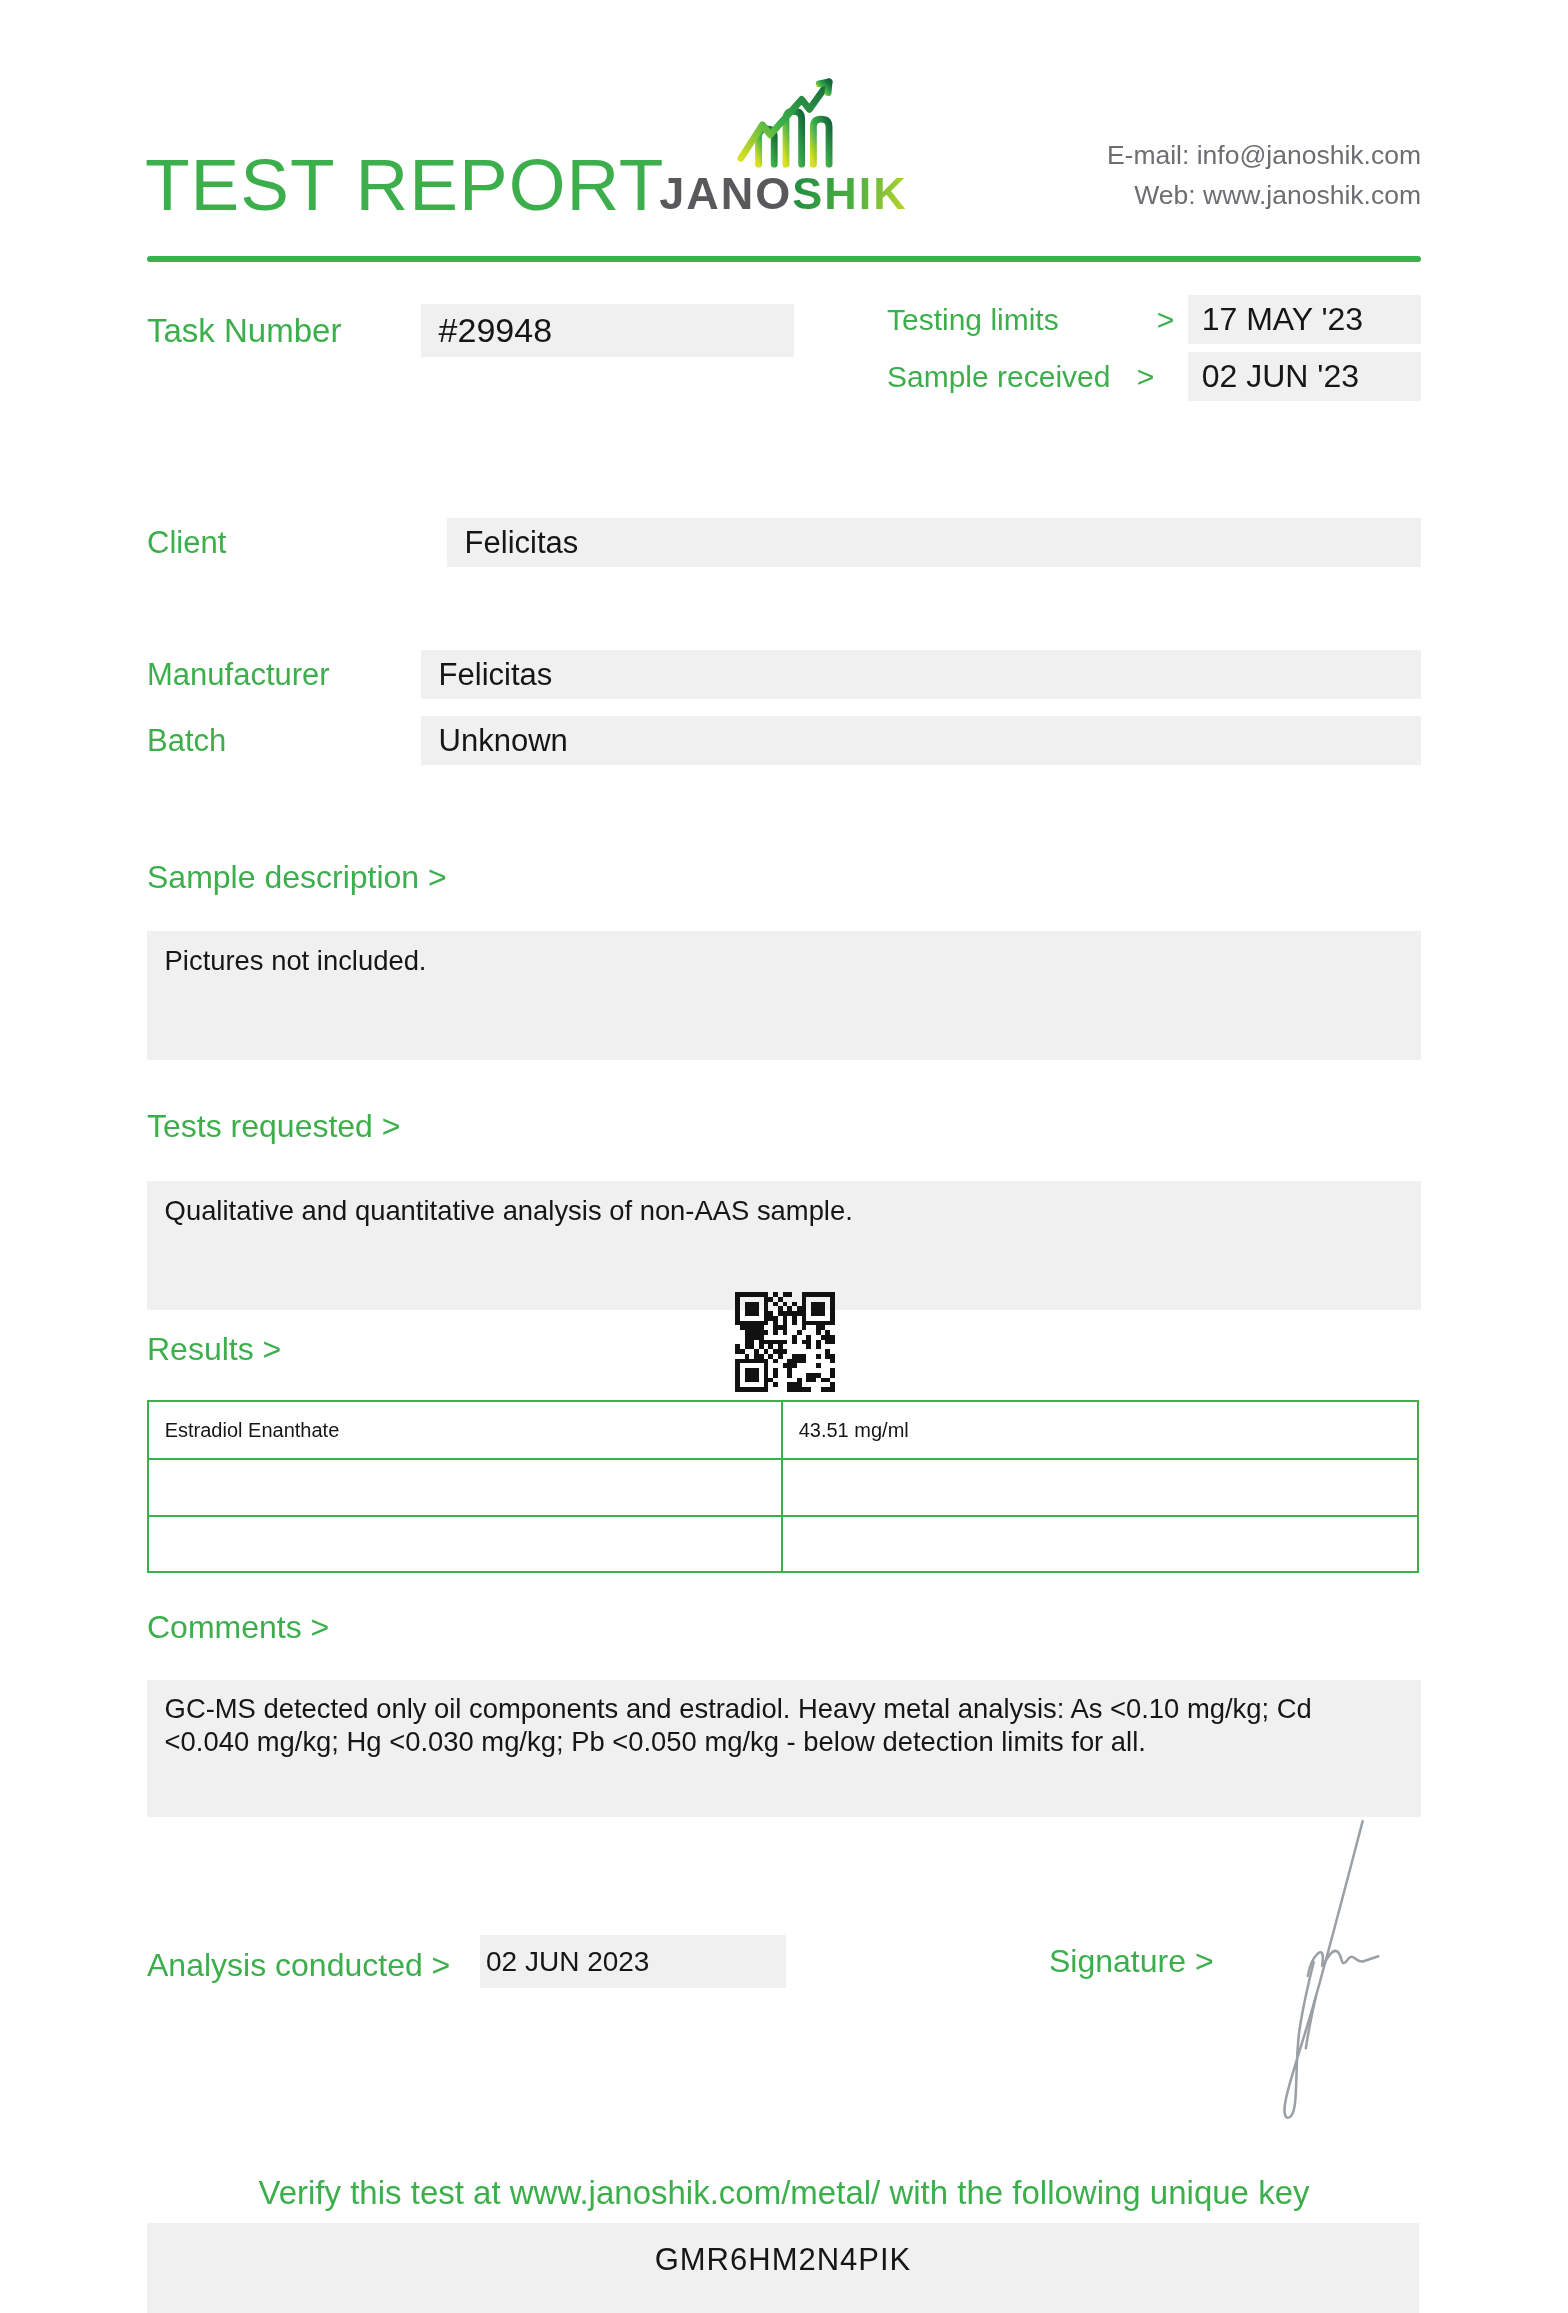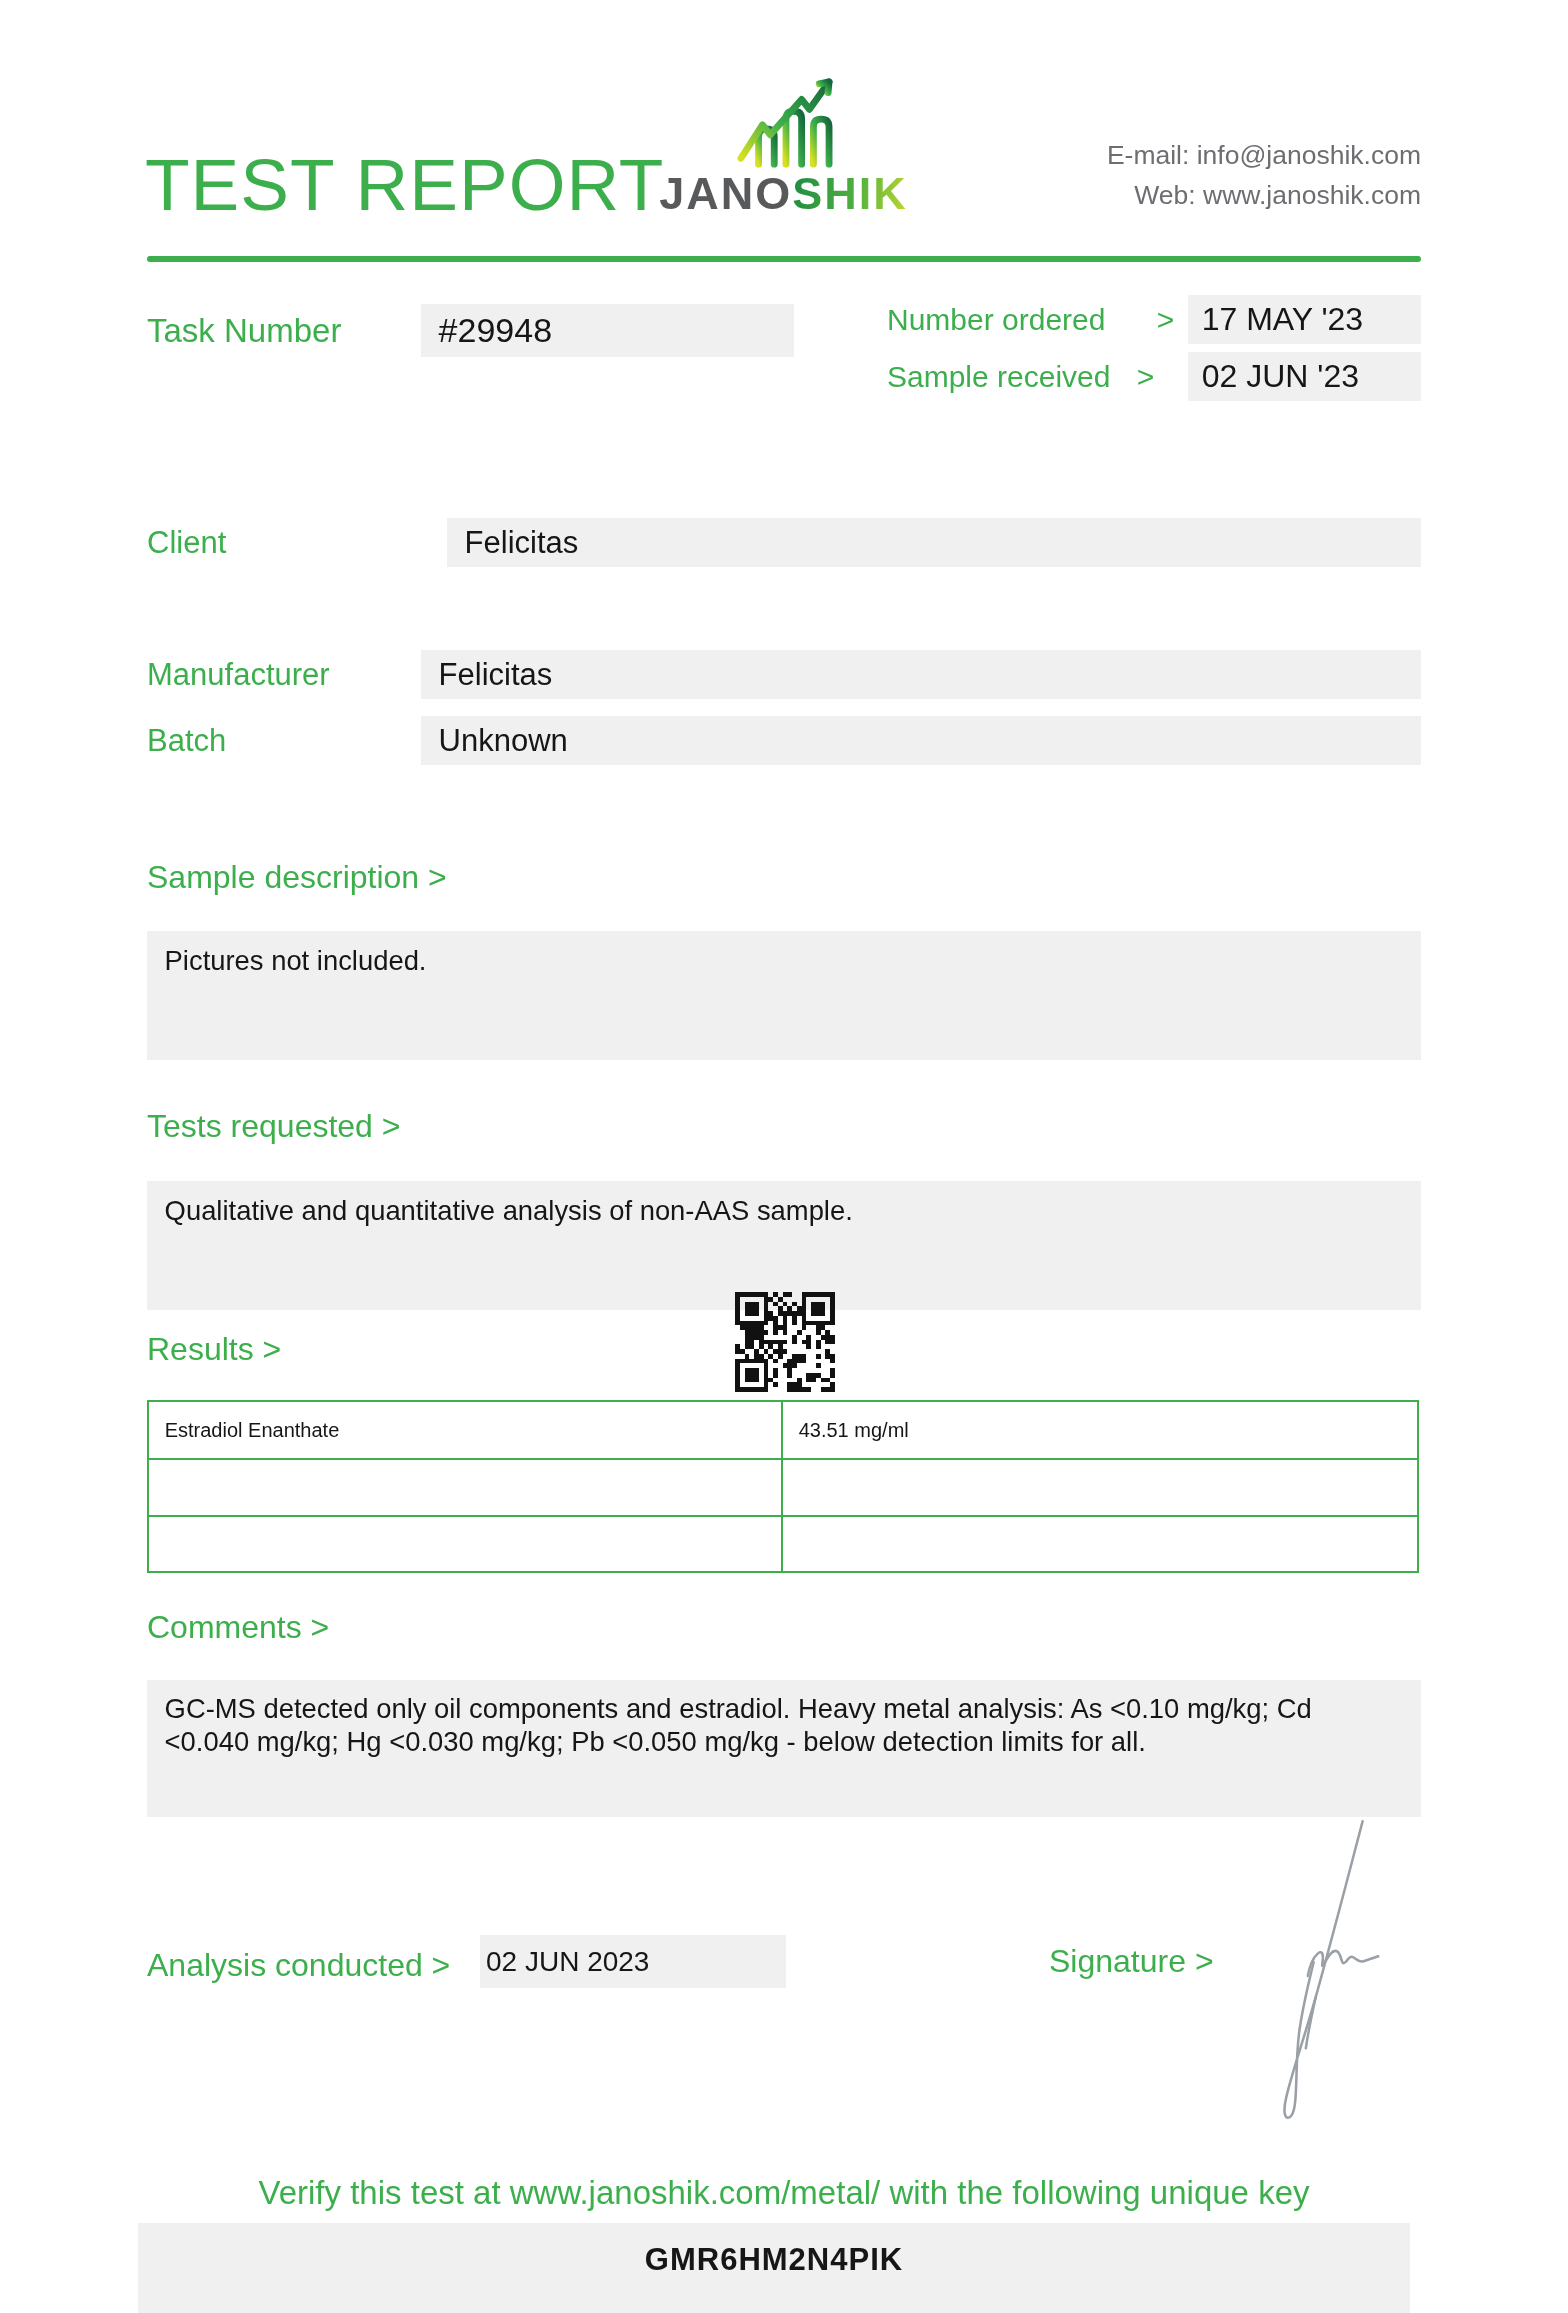--- a/index.html
+++ b/index.html
@@ -58,21 +58,21 @@
 
   #comments-heading{top:1609px;}
   #comments-box{left:147px; top:1680px; width:1274px; height:137px; padding:11.8px 17.6px; font-size:27.4px; line-height:33px;}
 
   
   #analysis-label{left:147px; top:1947px; font-size:32px; color:var(--green); white-space:nowrap;}
   #analysis-box{left:480px; top:1935px; width:306px; height:53px; line-height:53px; padding-left:6px; font-size:28px; white-space:nowrap;}
   #signature-label{left:1049px; top:1943px; font-size:32px; color:var(--green); white-space:nowrap;}
   #signature{left:1253px; top:1815px; width:137px; height:312px;}
   #verify-line{left:147px; top:2174px; width:1274px; text-align:center; font-size:33px; color:var(--green); white-space:nowrap;}
-  #key-box{left:138px; top:2223px; width:1272px; height:90px; line-height:74px; text-align:center; font-size:31px; letter-spacing:1px;font-weight:bold;}
+  #key-box{left:147px; top:2223px; width:1272px; height:90px; line-height:74px; text-align:center; font-size:31px; letter-spacing:1px;}
 </style>
 </head>
 <body>
 
 <div class="page">
 
   <div id="title" class="abs">TEST REPORT</div>
 
   <div id="logo" class="abs">
     <svg width="110" height="94" viewBox="0 0 112 96">
@@ -100,21 +100,21 @@
   </div>
 
   <div id="rule" class="abs"></div>
 
   <div id="task-row" class="abs">
     <div id="task-label">Task Number</div>
     <div id="task-box" class="gbox">#29948</div>
   </div>
 
   <div id="date-row-1" class="abs date-row">
-    <div class="date-label">Number ordered</div>
+    <div class="date-label">Testing limits</div>
     <div class="date-chevron">&gt;</div>
     <div class="date-box gbox">17 MAY '23</div>
   </div>
   <div id="date-row-2" class="abs date-row">
     <div class="date-label">Sample received</div>
     <div class="date-chevron">&gt;</div>
     <div class="date-box gbox">02 JUN '23</div>
   </div>
 
   <div id="info-row-0" class="abs info-row">

